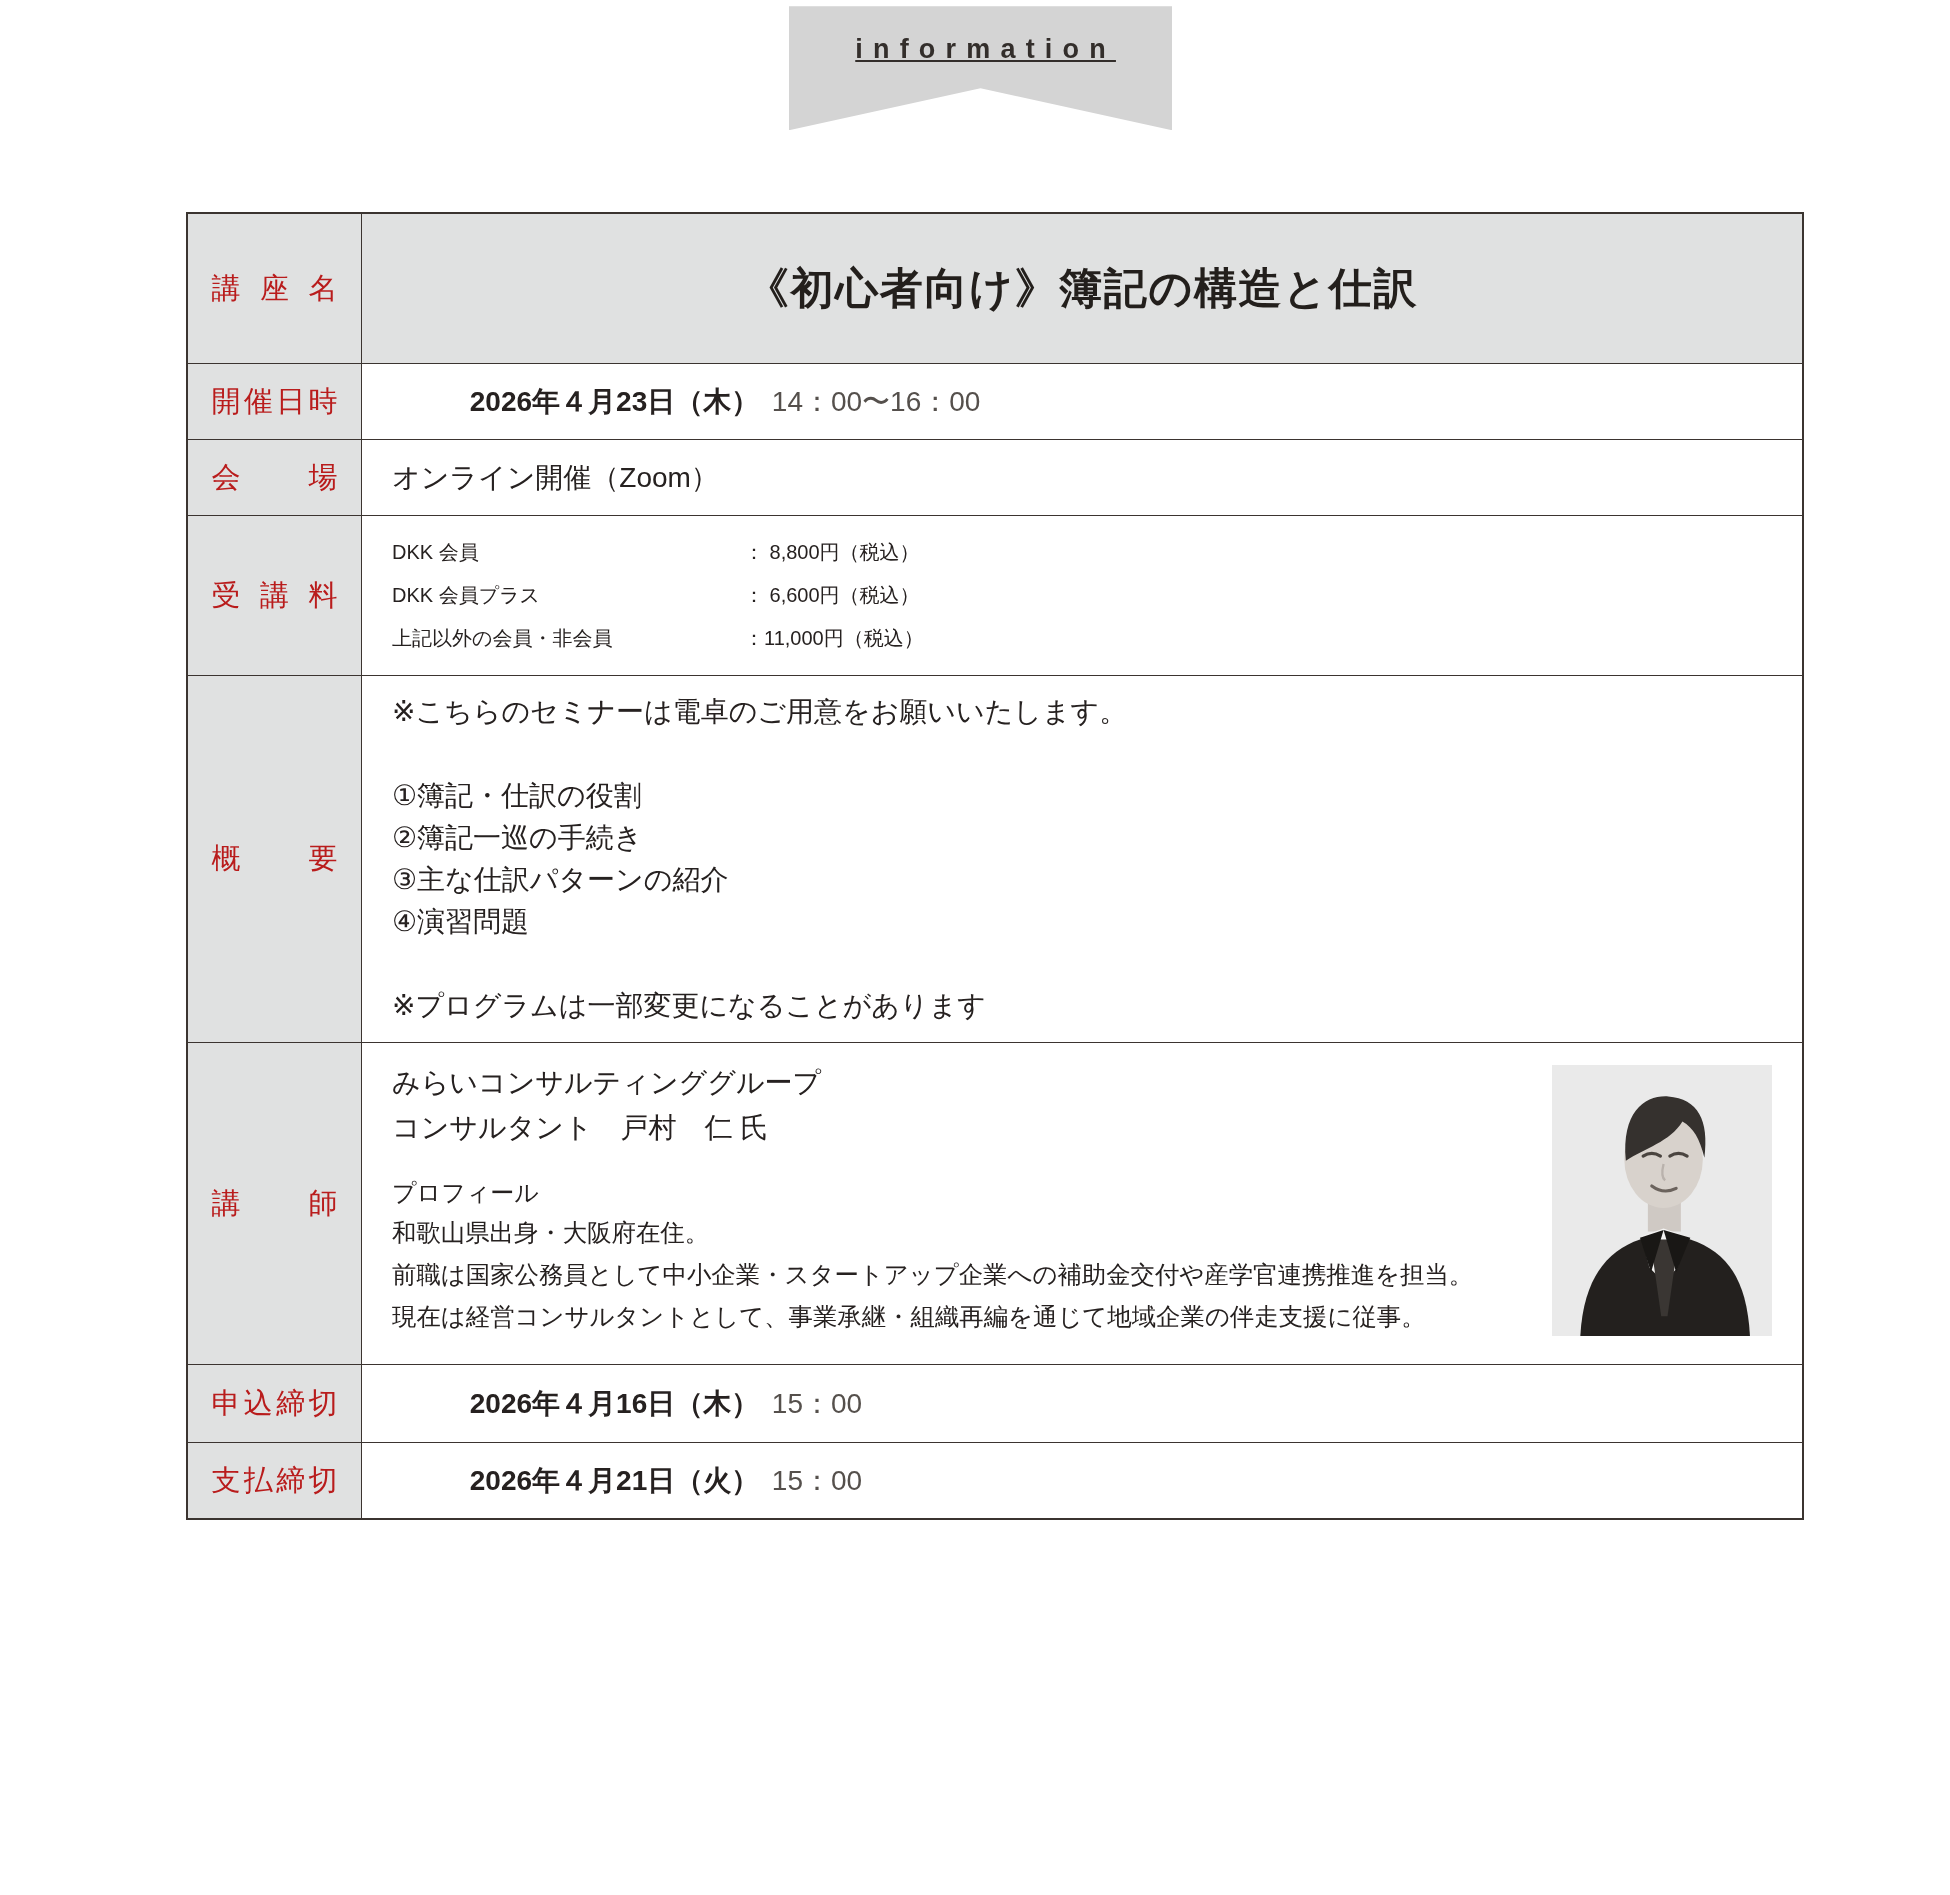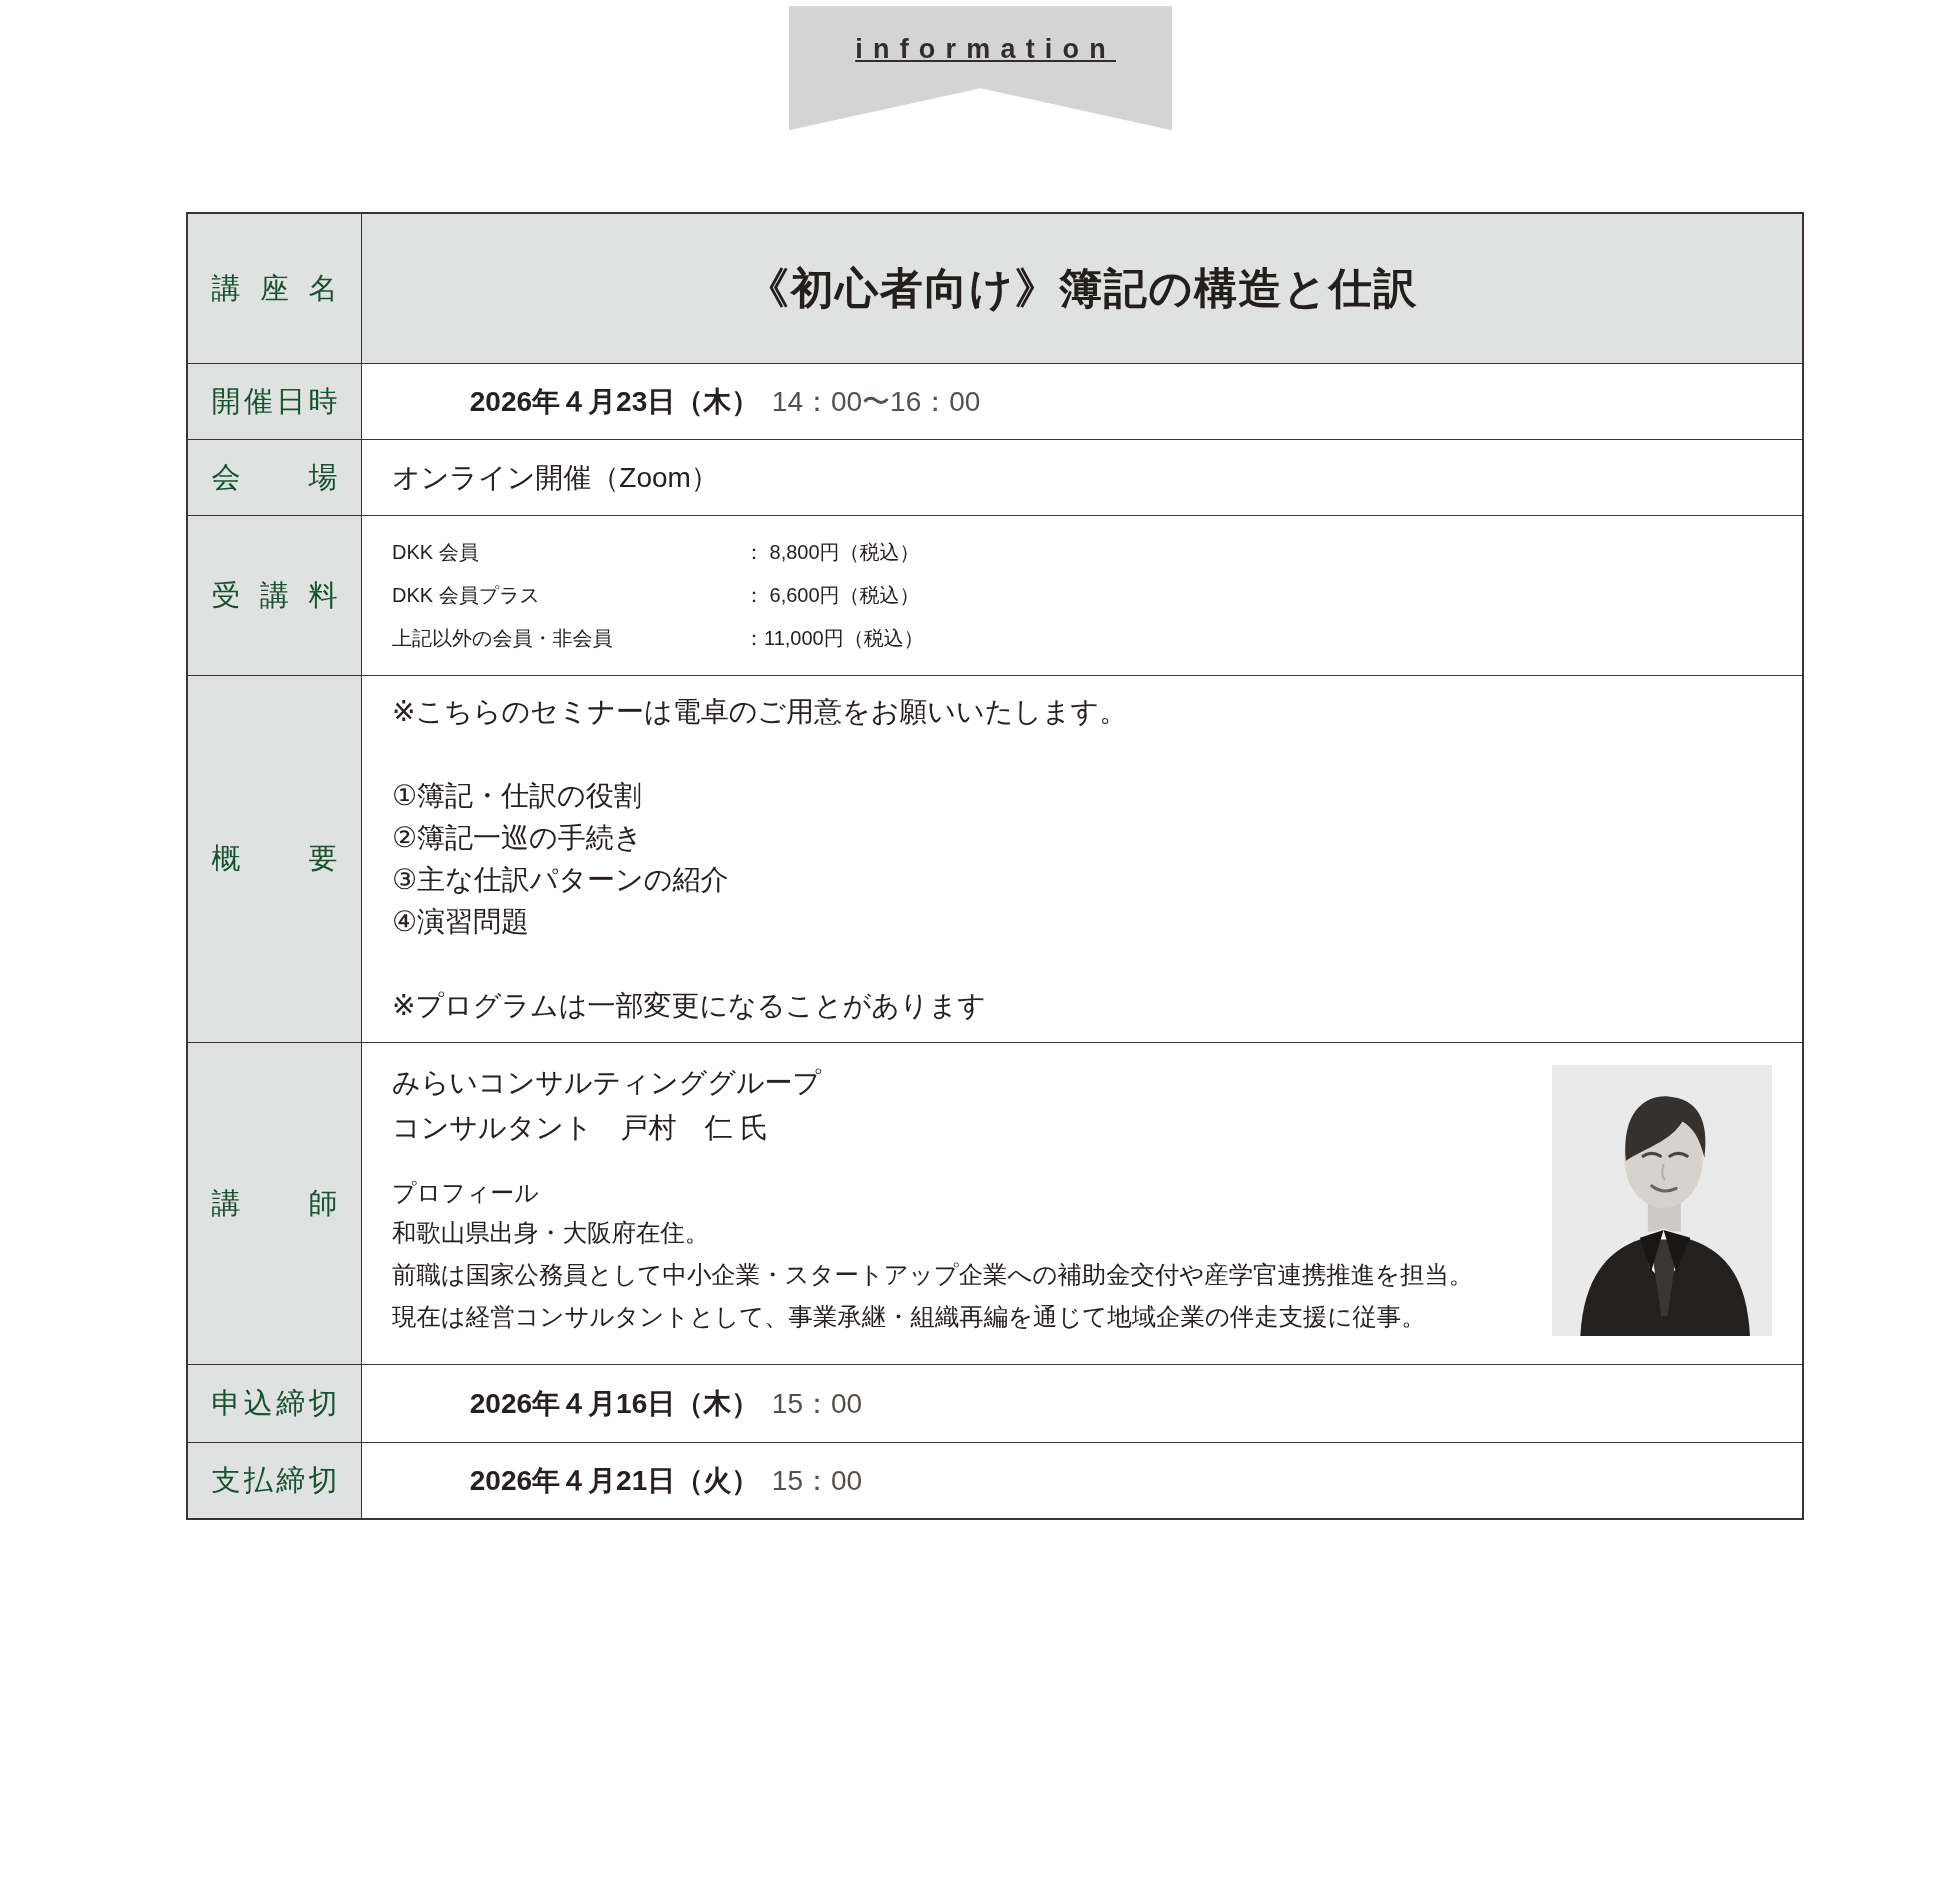--- a/index.html
+++ b/index.html
@@ -28,21 +28,21 @@
   }
   .row { display:flex; border-bottom:1.6px solid #3b3430; align-items:stretch; }
   .row:last-child { border-bottom:none; }
 
   .cell-label {
     flex:0 0 173px; width:173px; background:#e0e1e1;
     border-right:1.6px solid #3b3430;
     display:flex; align-items:center; justify-content:center;
   }
   .label-text {
-    width:126px; font-size:29px; font-weight:500; color:#14532d;
+    width:126px; font-size:29px; font-weight:500; color:#b91c1c;
     text-align:justify; text-align-last:justify;
   }
   .cell-content {
     flex:1; display:flex; flex-direction:column; justify-content:center;
     padding-left:30px; min-width:0;
   }
 
   .r1 { height:149px; }
   .r2 { height:75px; }
   .r3 { height:75px; }

